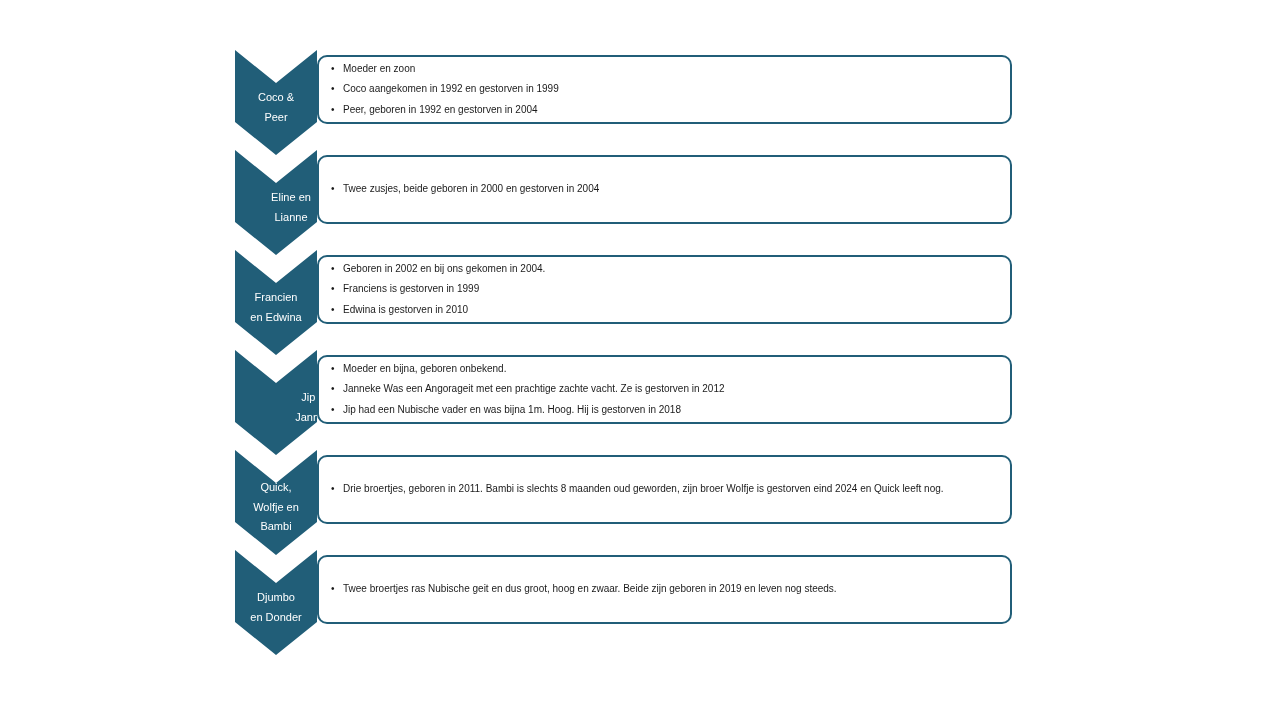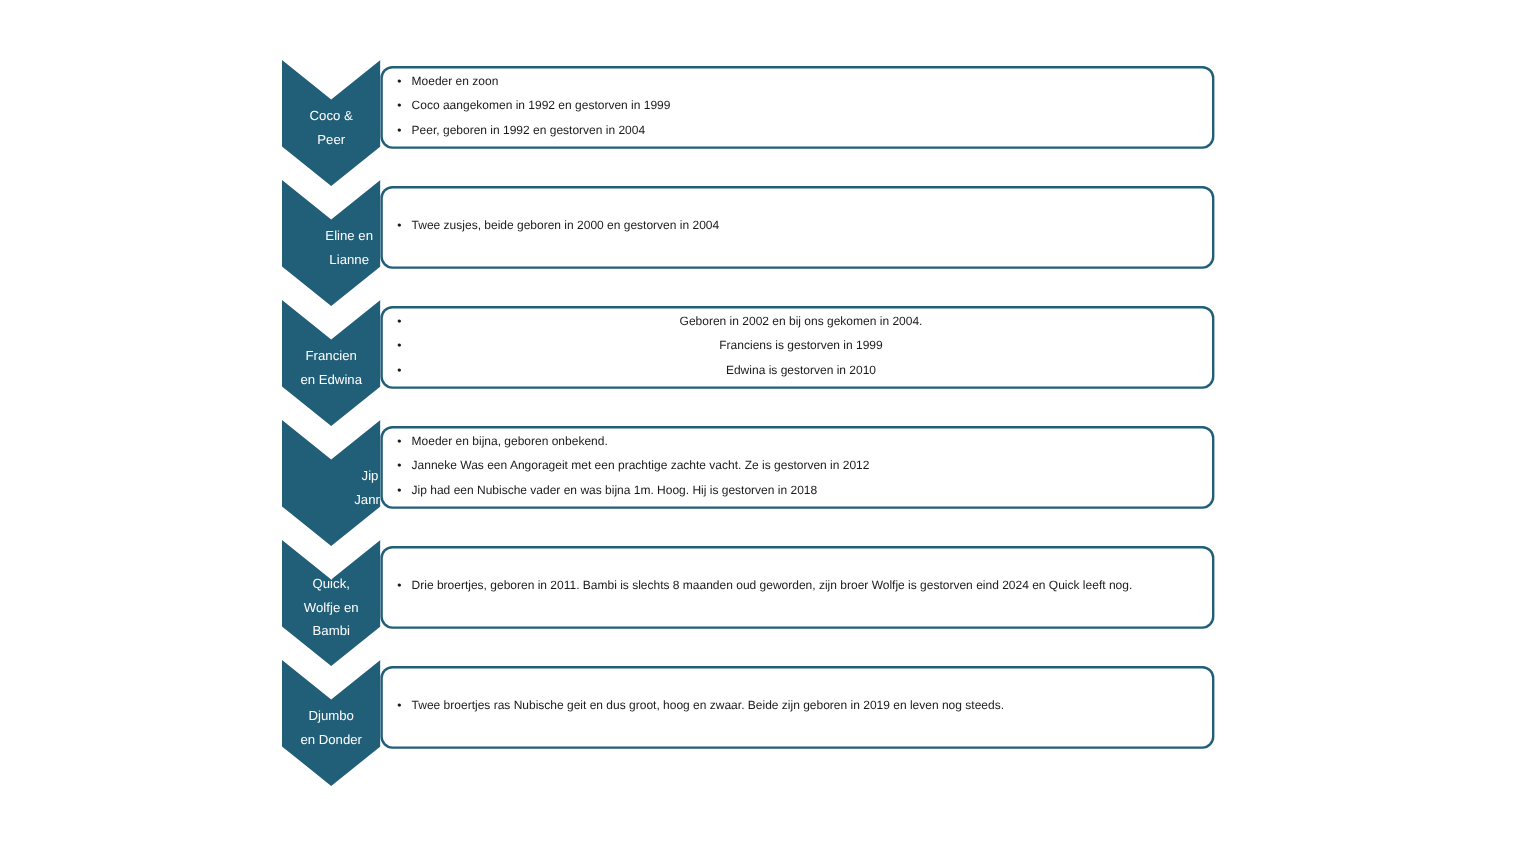--- a/index.html
+++ b/index.html
@@ -104,21 +104,21 @@
       </ul>
   </div>
 
   <svg class="chevron" viewBox="0 0 82 105" preserveAspectRatio="none" style="top: 250px;">
     <polygon points="0,0 41,33 82,0 82,72 41,105 0,72"></polygon>
   </svg>
   <div class="chevron-label" style="top: 280px;">
       <div>Francien</div>
       <div>en Edwina</div>
     </div>
-  <div class="info-box" style="top: 255px; text-align: center;">
+  <div class="info-box" style="top: 255px;">
     <ul class="bullets">
         <li>Geboren in 2002 en bij ons gekomen in 2004.</li>
         <li>Franciens is gestorven in 1999</li>
         <li>Edwina is gestorven in 2010</li>
       </ul>
   </div>
 
   <svg class="chevron" viewBox="0 0 82 105" preserveAspectRatio="none" style="top: 350px;">
     <polygon points="0,0 41,33 82,0 82,72 41,105 0,72"></polygon>
   </svg>

